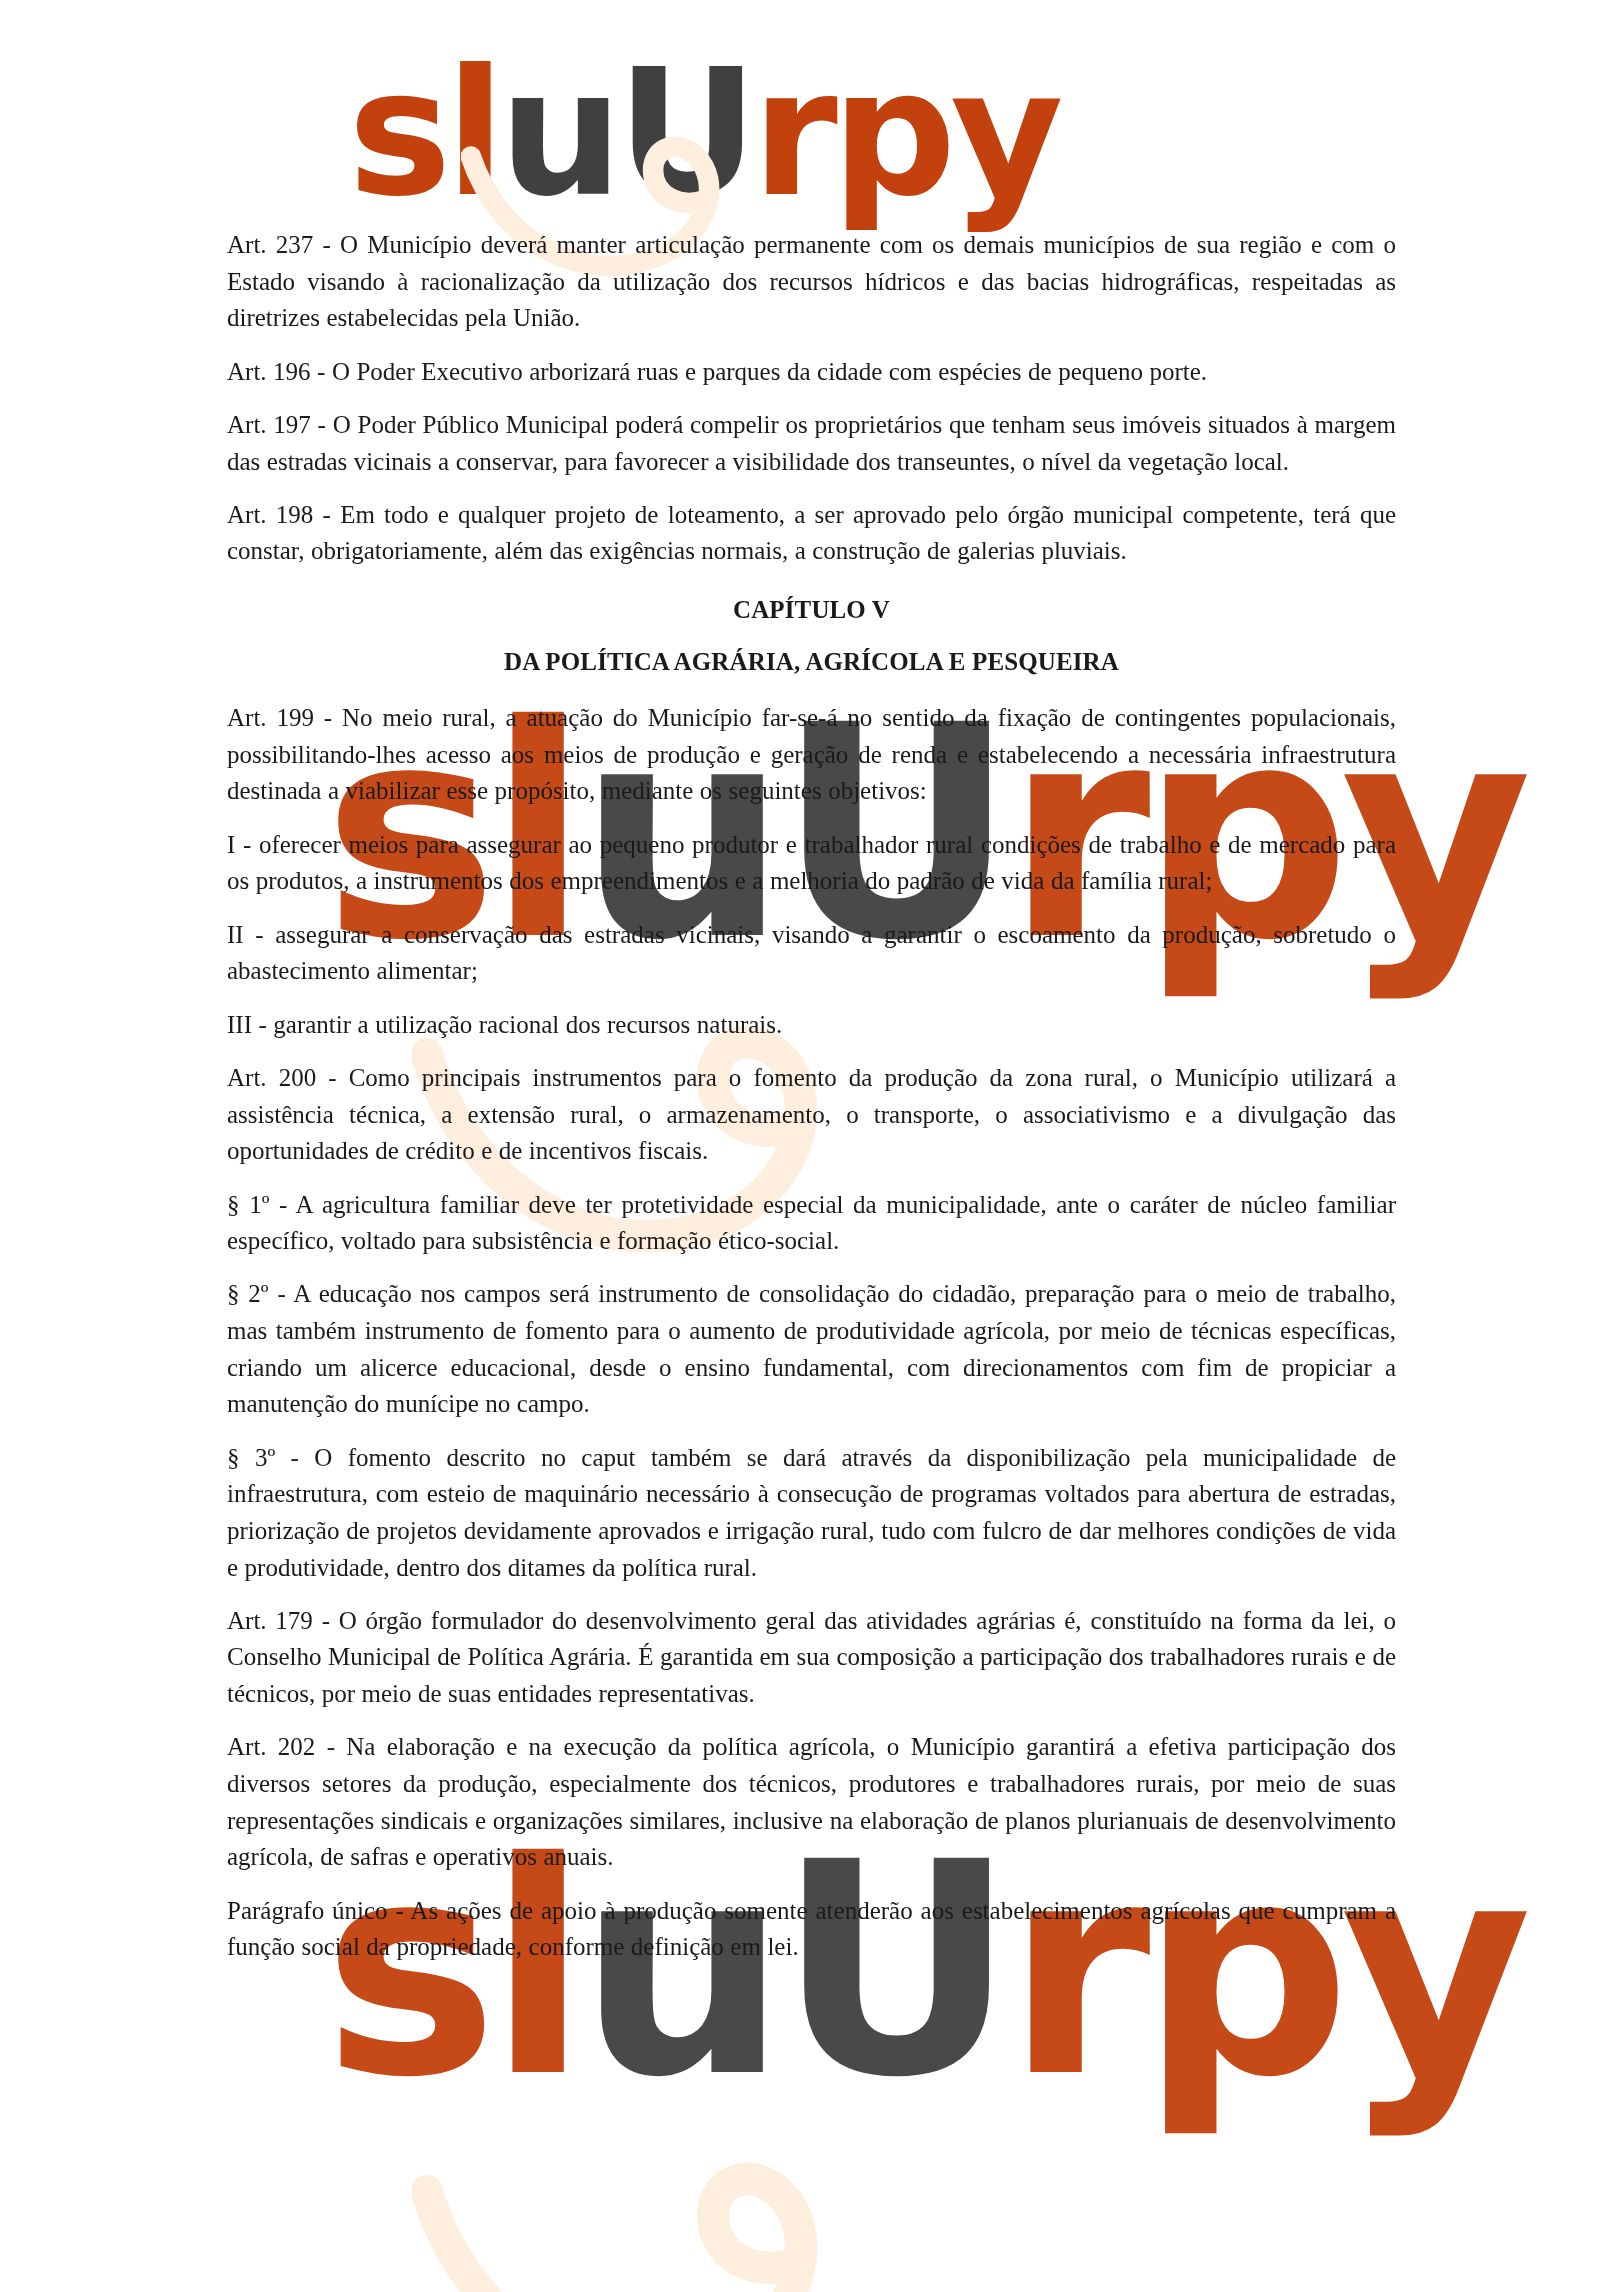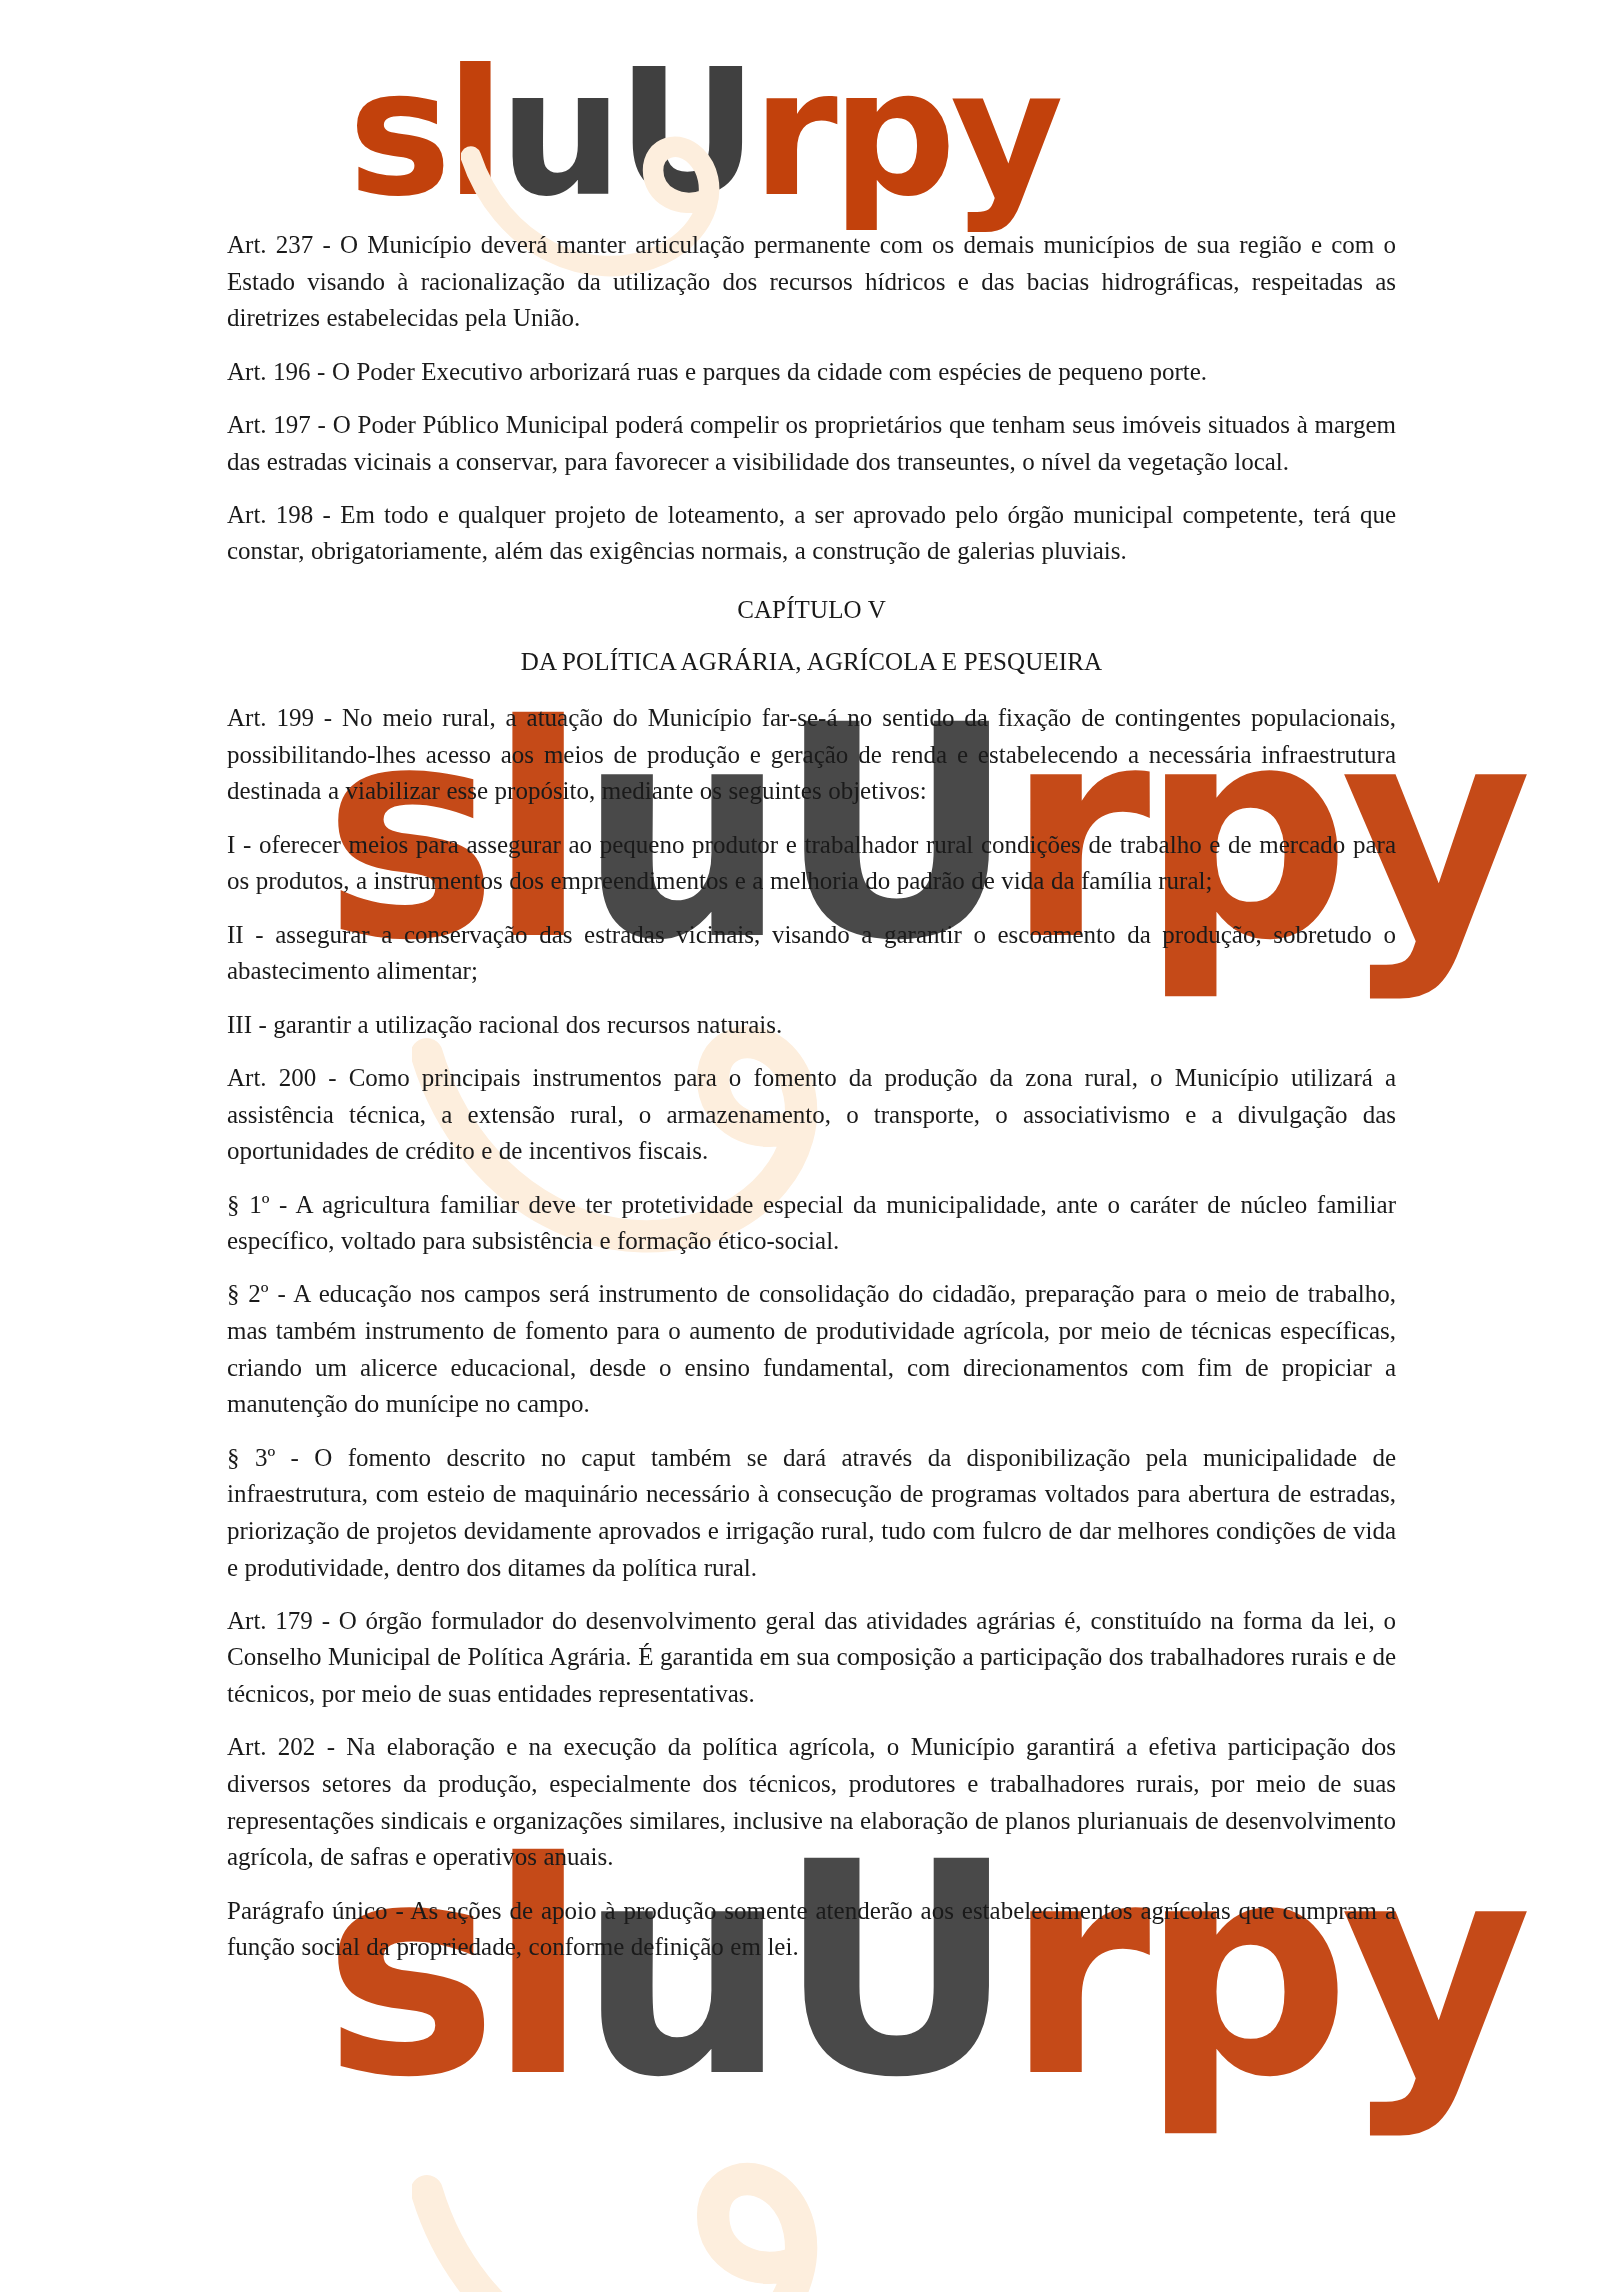--- a/index.html
+++ b/index.html
@@ -79,21 +79,21 @@
     text-justify: inter-word;
     word-spacing: 0.01em;
   }
   p.para.last { margin-bottom: 0; }
 
   h2.chapter,
   h2.section-title {
     margin: 0;
     text-align: center;
     font-size: 25px;
-    font-weight: 400;
+    font-weight: 700;
     line-height: 1.465;
     letter-spacing: 0.005em;
   }
   h2.chapter { margin-top: 21.6px; margin-bottom: 15.7px; }
   h2.section-title { margin-bottom: 19.6px; }
 </style>
 </head>
 <body>
 
 <div id="page">

